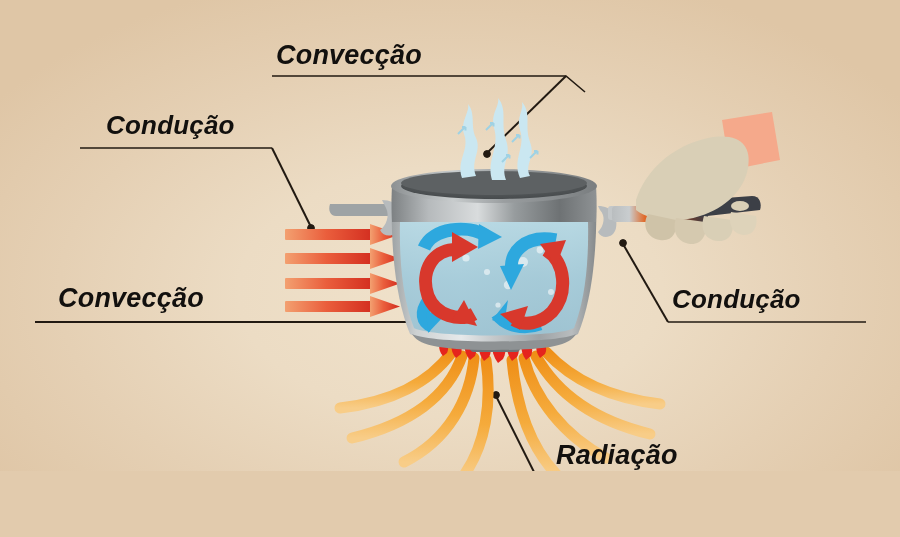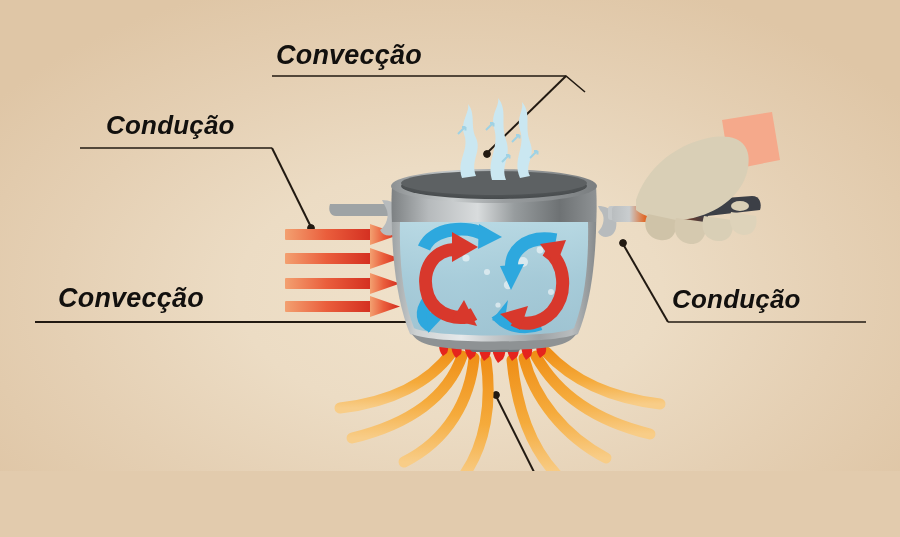--- a/index.html
+++ b/index.html
@@ -236,13 +236,14 @@
       <path d="M676 218 C672 230 676 242 690 244 C702 245 708 234 705 222 Z" fill="#d5c9af"></path>
       <path d="M704 216 C700 228 704 240 718 241 C730 242 735 231 732 220 Z" fill="#d9cfb6"></path>
       <path d="M731 212 C728 224 732 234 744 235 C754 235 758 226 756 216 Z" fill="#ded3ba"></path>
     </g>
   </svg>
 
   <div class="label lbl-conveccao-top">Convecção</div>
   <div class="label lbl-conducao-top">Condução</div>
   <div class="label lbl-conveccao-left">Convecção</div>
   <div class="label lbl-conducao-right">Condução</div>
+  <div class="label lbl-radiacao">Radiação</div>
 </div>
 
 </body></html>

